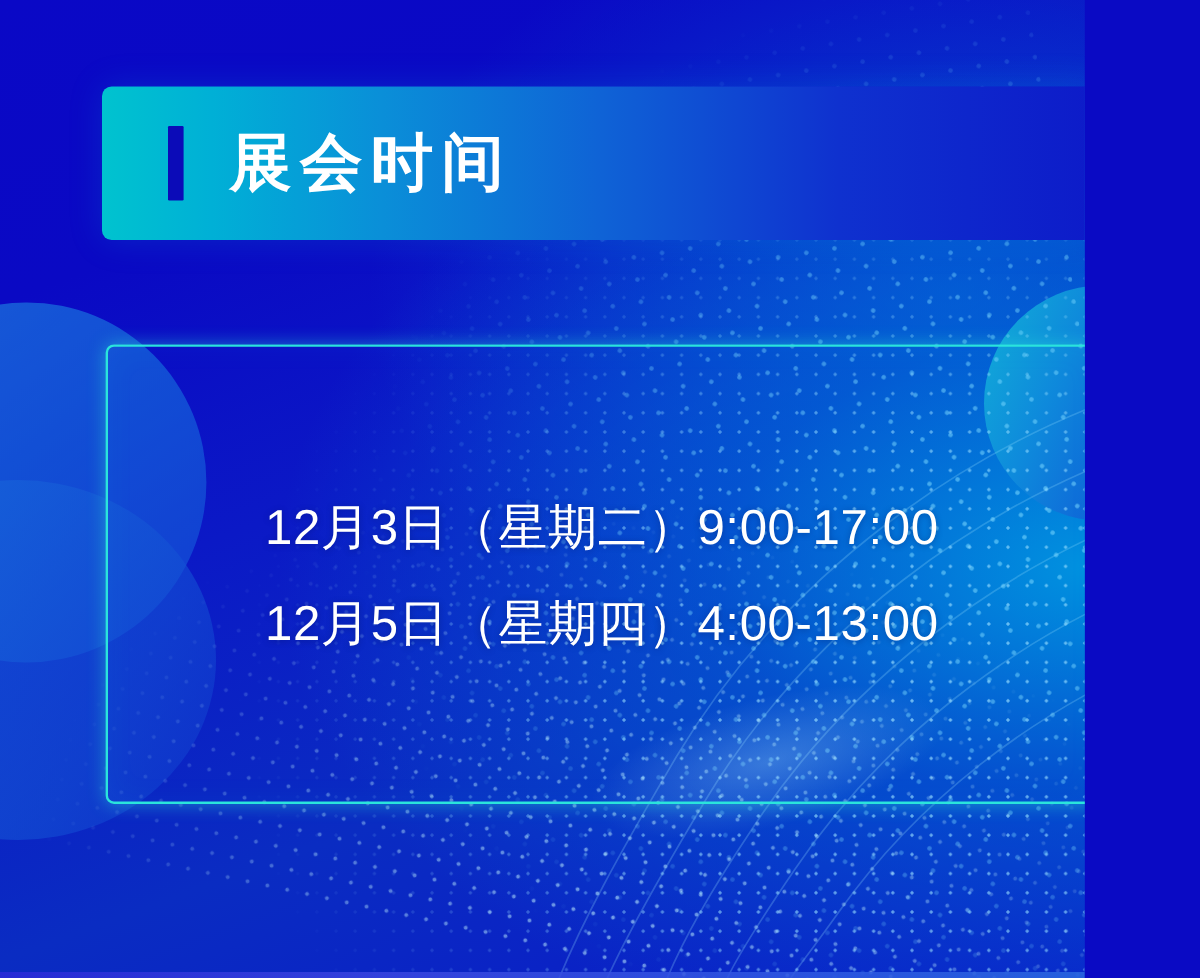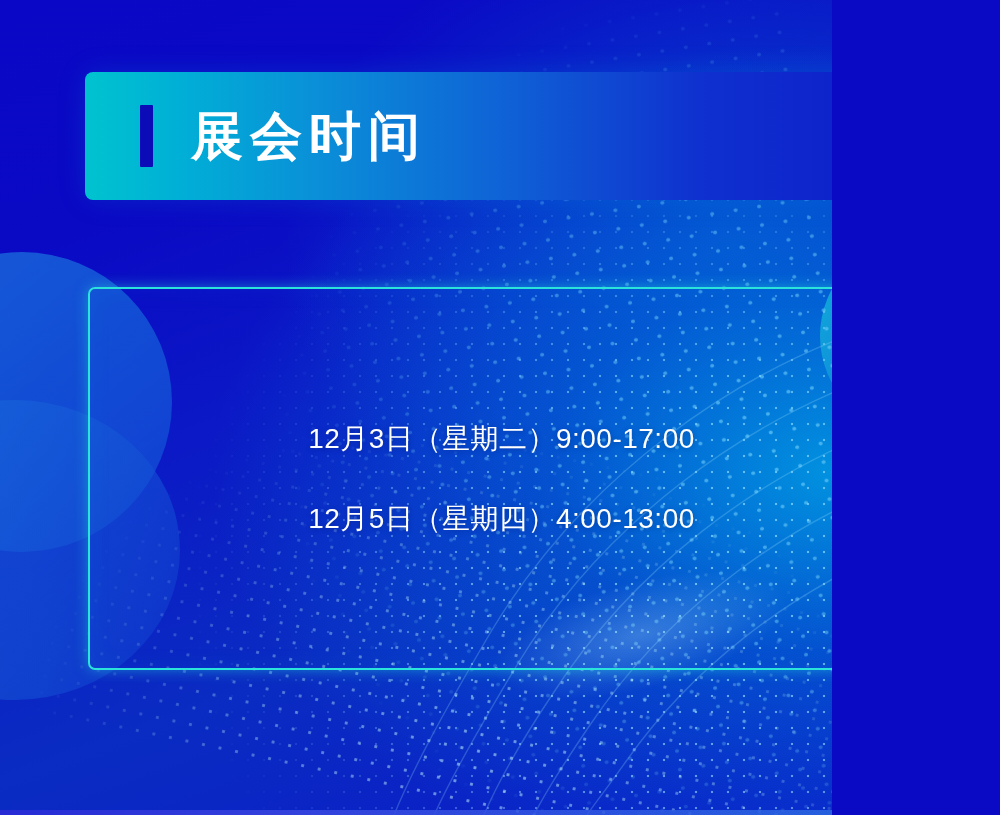--- a/index.html
+++ b/index.html
@@ -7,21 +7,21 @@
     margin: 0;
     padding: 0;
     background: #0a0ac4;
   }
   body {
     font-family: "Liberation Sans", "DejaVu Sans", sans-serif;
   }
 
   .poster {
     position: relative;
-    width: 832px;
+    width: 904px;
     height: 815px;
     overflow: hidden;
     background:
       radial-gradient(120% 85% at 100% 58%, rgba(0,150,225,0.95) 0%, rgba(0,110,215,0.55) 28%, rgba(10,20,200,0.0) 62%),
       radial-gradient(90% 70% at 88% 30%, rgba(0,120,220,0.55) 0%, rgba(10,20,200,0) 60%),
       linear-gradient(160deg, #0a08c6 0%, #0a09c4 22%, #0b19c6 45%, #0a2cc2 70%, #0a1ac8 100%);
   }
 
   
   .blob-left {
@@ -161,21 +161,21 @@
     justify-content: center;
     align-items: center;
   }
   .date-list {
     list-style: none;
     margin: 0;
     padding: 0;
   }
   .date-line {
     color: #ffffff;
-    font-size: 28px;
+    font-size: 41px;
     font-weight: 500;
     line-height: 80px;
     white-space: nowrap;
     text-align: left;
     letter-spacing: 0.5px;
     text-shadow: 0 1px 5px rgba(0, 20, 90, 0.35);
   }
 </style>
 </head>
 <body>

